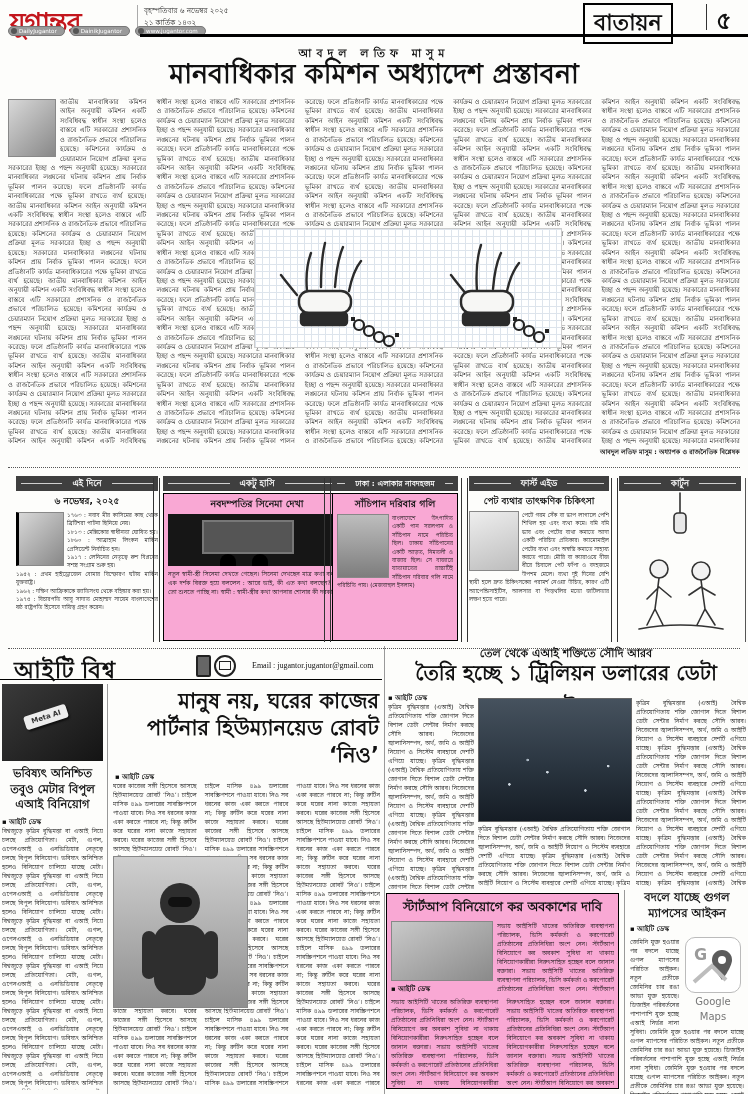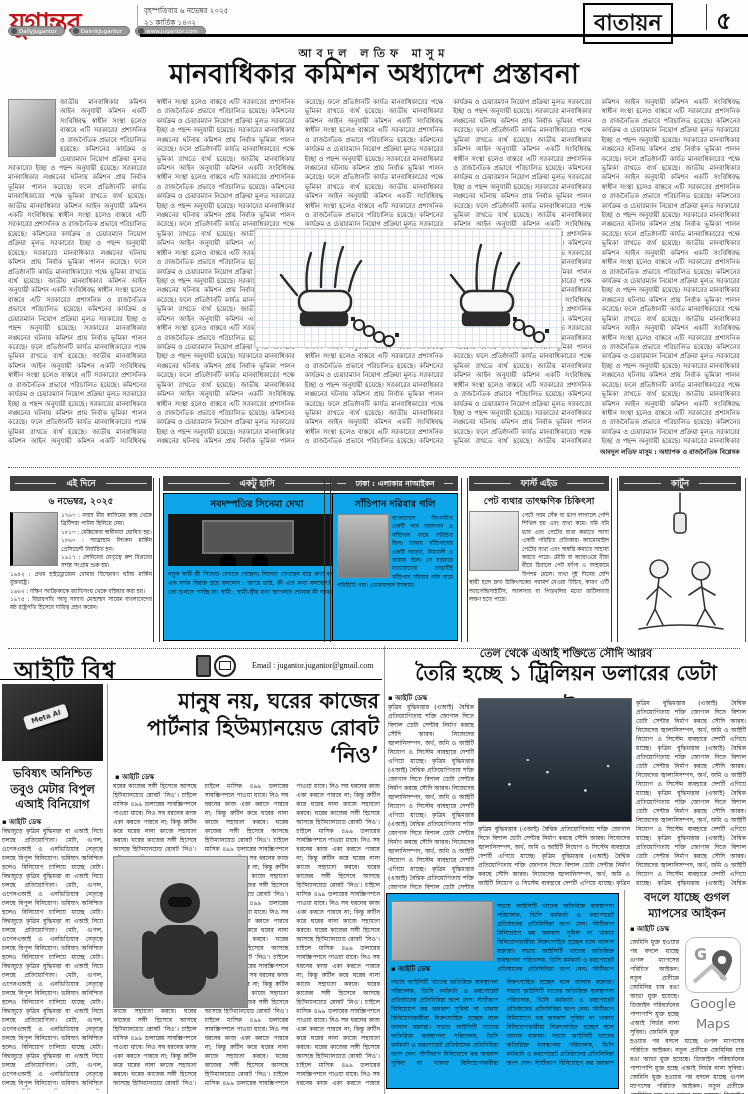--- a/index.html
+++ b/index.html
@@ -31,21 +31,21 @@
      background-size:7px 7px;}
   .credit{font-size:6.3px;font-weight:bold;}
   .dotrule{border-top:1px dotted #555;}
   
   .boxhead{height:15px;background:#3f3f3f;color:#fff;font-size:8.5px;font-weight:bold;
            display:flex;align-items:center;justify-content:center;gap:5px;}
   .boxhead:before,.boxhead:after{content:"";flex:1;height:1px;background:#cfcfcf;margin:0 5px;}
   .sub{font-size:9px;font-weight:bold;margin:3px 0 2px;}
   .tiny{font-size:5.6px;line-height:1.5;}
   .dbl{width:5px;border-left:1px solid #333;border-right:1px solid #333;}
-  .bordered{border:1px solid #000;background:#0ea5e9;}
+  .bordered{border:1px solid #000;background:#f9a8d4;}
   
   .it-title{font-size:23px;font-weight:800;letter-spacing:1px;font-family:Liberation Serif, serif;}
   .byline{font-size:6.8px;font-weight:bold;}
   .fill{font-size:6px;line-height:1.5;}
   .h2m{font-size:21px;font-weight:800;line-height:1.28;text-align:right;}
   .h2s{font-size:11.5px;font-weight:800;line-height:1.35;}
   .vrule{width:1px;background:#999;}
   .key{background:#ececec;border-radius:3px;color:#333;font-size:7px;font-weight:bold;
        padding:3px 7px;transform:rotate(-18deg);box-shadow:1px 2px 2px rgba(0,0,0,.6);}
   .gicon{width:54px;height:54px;background:#fff;border:1px solid #bbb;border-radius:10px;position:relative;}
@@ -111,21 +111,21 @@
         <rect x="140" y="104" width="4" height="4"></rect>
       <rect x="258" y="88" width="4" height="4"></rect>
         <rect x="290" y="100" width="4" height="4"></rect>
     </g>
   </svg>
 </div>
 
 <div class="abs credit" style="left:600px;top:447px;width:142px;">আবদুল লতিফ মাসুম : অধ্যাপক ও রাজনৈতিক বিশ্লেষক</div>
 <div class="abs dotrule" style="left:8px;top:467px;width:732px;"></div>
 
-<div class="abs" style="left:10px;top:476px;width:142px;">
+<div class="abs" style="left:16px;top:476px;width:142px;">
   <div class="boxhead">
       <span>এই দিনে</span>
     </div>
   <div class="sub c">৬ নভেম্বর, ২০২৫</div>
   <div class="tiny just" style="height:138px;">
     <span class="photo" style="float:left;width:44px;height:52px;margin:1px 3px 2px 0;border-left:3px solid #000;"></span>
     <div>১৭৬৩ : নবাব মীর কাসিমের কাছ থেকে ব্রিটিশরা পাটনা ছিনিয়ে নেয়।</div>
     <div>১৮১৩ : মেক্সিকোর স্বাধীনতা ঘোষিত হয়।</div>
     <div>১৮৬০ : আব্রাহাম লিংকন মার্কিন প্রেসিডেন্ট নির্বাচিত হন।</div>
     <div>১৯১৭ : লেনিনের নেতৃত্বে রুশ বিপ্লবের সশস্ত্র সংগ্রাম শুরু হয়।</div>
@@ -147,21 +147,21 @@
       <div style="position:absolute;left:52px;bottom:0;width:16px;height:12px;border-radius:8px 8px 0 0;background:#000;"></div>
       <div style="position:absolute;left:84px;bottom:0;width:16px;height:12px;border-radius:8px 8px 0 0;background:#000;"></div>
     </div>
     <div class="just" style="font-size:6px;line-height:1.5;margin-top:3px;height:62px;">নতুন স্বামী-স্ত্রী সিনেমা দেখতে গেছেন। সিনেমা দেখছেন মাত্র কথা বলছেন। এক দর্শক বিরক্ত হয়ে বললেন : আরে ভাই, কী এত কথা বলছেন? কিছুই তো শুনতে পাচ্ছি না। স্বামী : স্বামী-স্ত্রীর কথা আপনার শোনার কী দরকার?</div>
   </div>
 </div>
 <div class="abs dbl" style="left:324px;top:478px;height:164px;"></div>
 
 <div class="abs" style="left:332px;top:476px;width:126px;">
   <div class="boxhead" style="font-size:7.5px;">
-      <span>ঢাকা : এলাকার নাআইকন</span>
+      <span>ঢাকা : এলাকার নাবদহজম</span>
     </div>
   <div class="bordered" style="margin-top:2px;padding:3px 4px;height:140px;">
     <div class="sub c" style="font-size:9.5px;margin-top:0;">সাঁচিপান দরিবার গলি</div>
     <div class="tiny just" style="height:118px;">
       <span class="photo" style="float:left;width:50px;height:62px;margin:0 3px 2px 0;background:linear-gradient(180deg,#bdbdbd,#7d7d7d);"></span>
       <span>বাংলাদেশে উৎপাদিত একটি পান সরলপান ও সাঁচিপান নামে পরিচিত ছিল। ঢাকায় সাঁচিপানের একটি আড়ত, নিমতলী ও বাজার ছিল। সে বাজারে যাতায়াতের রাস্তাটিই সাঁচিপান দরিবার গলি নামে পরিচিতি পায়। (মেজবাহুল ইসলাম)</span>
     </div>
   </div>
 </div>
 <div class="abs dbl" style="left:461px;top:478px;height:164px;"></div>
@@ -243,20 +243,21 @@
   <span>আইটি ডেস্ক</span>
 </div>
 <div class="abs fill just" style="left:388px;top:702px;width:86px;height:188px;">কৃত্রিম বুদ্ধিমত্তার (এআই) বৈশ্বিক প্রতিযোগিতায় শক্তি জোগান দিতে বিশাল ডেটা সেন্টার নির্মাণ করছে সৌদি আরব। নিজেদের জ্বালানিসম্পদ, অর্থ, জমি ও আইটি নিয়োগ ও সিস্টেম ব্যবহারে দেশটি এগিয়ে যাচ্ছে। কৃত্রিম বুদ্ধিমত্তার (এআই) বৈশ্বিক প্রতিযোগিতায় শক্তি জোগান দিতে বিশাল ডেটা সেন্টার নির্মাণ করছে সৌদি আরব। নিজেদের জ্বালানিসম্পদ, অর্থ, জমি ও আইটি নিয়োগ ও সিস্টেম ব্যবহারে দেশটি এগিয়ে যাচ্ছে। কৃত্রিম বুদ্ধিমত্তার (এআই) বৈশ্বিক প্রতিযোগিতায় শক্তি জোগান দিতে বিশাল ডেটা সেন্টার নির্মাণ করছে সৌদি আরব। নিজেদের জ্বালানিসম্পদ, অর্থ, জমি ও আইটি নিয়োগ ও সিস্টেম ব্যবহারে দেশটি এগিয়ে যাচ্ছে। কৃত্রিম বুদ্ধিমত্তার (এআই) বৈশ্বিক প্রতিযোগিতায় শক্তি জোগান দিতে বিশাল ডেটা সেন্টার নির্মাণ করছে সৌদি আরব। নিজেদের জ্বালানিসম্পদ, অর্থ, জমি ও আইটি নিয়োগ ও সিস্টেম ব্যবহারে দেশটি এগিয়ে যাচ্ছে। কৃত্রিম বুদ্ধিমত্তার (এআই) বৈশ্বিক প্রতিযোগিতায় শক্তি জোগান দিতে বিশাল ডেটা সেন্টার নির্মাণ করছে সৌদি আরব। নিজেদের জ্বালানিসম্পদ, অর্থ, জমি ও আইটি নিয়োগ ও সিস্টেম ব্যবহারে দেশটি এগিয়ে যাচ্ছে। কৃত্রিম বুদ্ধিমত্তার (এআই) বৈশ্বিক প্রতিযোগিতায় শক্তি জোগান দিতে বিশাল ডেটা সেন্টার নির্মাণ করছে সৌদি আরব। নিজেদের জ্বালানিসম্পদ, অর্থ, জমি ও আইটি নিয়োগ ও সিস্টেম ব্যবহারে দেশটি এগিয়ে যাচ্ছে। </div>
 <div class="abs" style="left:478px;top:698px;width:152px;height:122px;border:1px solid #666;
      background:linear-gradient(180deg,#46525e 0%,#2a3540 55%,#151c24 100%);
      background-image:radial-gradient(circle at 20% 70%,#cfd8e0 1px,transparent 1.6px),radial-gradient(circle at 45% 60%,#cfd8e0 1px,transparent 1.6px),radial-gradient(circle at 70% 75%,#cfd8e0 1px,transparent 1.6px),radial-gradient(circle at 85% 55%,#cfd8e0 1px,transparent 1.6px),radial-gradient(circle at 32% 50%,#aab6c2 1px,transparent 1.6px),linear-gradient(180deg,#46525e 0%,#2a3540 55%,#151c24 100%);"></div>
 <div class="abs fill just" style="left:636px;top:698px;width:110px;height:188px;">কৃত্রিম বুদ্ধিমত্তার (এআই) বৈশ্বিক প্রতিযোগিতায় শক্তি জোগান দিতে বিশাল ডেটা সেন্টার নির্মাণ করছে সৌদি আরব। নিজেদের জ্বালানিসম্পদ, অর্থ, জমি ও আইটি নিয়োগ ও সিস্টেম ব্যবহারে দেশটি এগিয়ে যাচ্ছে। কৃত্রিম বুদ্ধিমত্তার (এআই) বৈশ্বিক প্রতিযোগিতায় শক্তি জোগান দিতে বিশাল ডেটা সেন্টার নির্মাণ করছে সৌদি আরব। নিজেদের জ্বালানিসম্পদ, অর্থ, জমি ও আইটি নিয়োগ ও সিস্টেম ব্যবহারে দেশটি এগিয়ে যাচ্ছে। কৃত্রিম বুদ্ধিমত্তার (এআই) বৈশ্বিক প্রতিযোগিতায় শক্তি জোগান দিতে বিশাল ডেটা সেন্টার নির্মাণ করছে সৌদি আরব। নিজেদের জ্বালানিসম্পদ, অর্থ, জমি ও আইটি নিয়োগ ও সিস্টেম ব্যবহারে দেশটি এগিয়ে যাচ্ছে। কৃত্রিম বুদ্ধিমত্তার (এআই) বৈশ্বিক প্রতিযোগিতায় শক্তি জোগান দিতে বিশাল ডেটা সেন্টার নির্মাণ করছে সৌদি আরব। নিজেদের জ্বালানিসম্পদ, অর্থ, জমি ও আইটি নিয়োগ ও সিস্টেম ব্যবহারে দেশটি এগিয়ে যাচ্ছে। কৃত্রিম বুদ্ধিমত্তার (এআই) বৈশ্বিক প্রতিযোগিতায় শক্তি জোগান দিতে বিশাল ডেটা সেন্টার নির্মাণ করছে সৌদি আরব। নিজেদের জ্বালানিসম্পদ, অর্থ, জমি ও আইটি নিয়োগ ও সিস্টেম ব্যবহারে দেশটি এগিয়ে যাচ্ছে। কৃত্রিম বুদ্ধিমত্তার (এআই) বৈশ্বিক প্রতিযোগিতায় শক্তি জোগান দিতে বিশাল ডেটা সেন্টার নির্মাণ করছে সৌদি আরব। নিজেদের জ্বালানিসম্পদ, অর্থ, জমি ও আইটি নিয়োগ ও সিস্টেম ব্যবহারে দেশটি এগিয়ে যাচ্ছে। কৃত্রিম বুদ্ধিমত্তার (এআই) বৈশ্বিক প্রতিযোগিতায় শক্তি জোগান দিতে বিশাল ডেটা সেন্টার নির্মাণ করছে সৌদি আরব। নিজেদের জ্বালানিসম্পদ, অর্থ, জমি ও আইটি নিয়োগ ও সিস্টেম ব্যবহারে দেশটি এগিয়ে যাচ্ছে। </div>
 <div class="abs fill just" style="left:478px;top:824px;width:152px;height:64px;">কৃত্রিম বুদ্ধিমত্তার (এআই) বৈশ্বিক প্রতিযোগিতায় শক্তি জোগান দিতে বিশাল ডেটা সেন্টার নির্মাণ করছে সৌদি আরব। নিজেদের জ্বালানিসম্পদ, অর্থ, জমি ও আইটি নিয়োগ ও সিস্টেম ব্যবহারে দেশটি এগিয়ে যাচ্ছে। কৃত্রিম বুদ্ধিমত্তার (এআই) বৈশ্বিক প্রতিযোগিতায় শক্তি জোগান দিতে বিশাল ডেটা সেন্টার নির্মাণ করছে সৌদি আরব। নিজেদের জ্বালানিসম্পদ, অর্থ, জমি ও আইটি নিয়োগ ও সিস্টেম ব্যবহারে দেশটি এগিয়ে যাচ্ছে। কৃত্রিম বুদ্ধিমত্তার (এআই) বৈশ্বিক প্রতিযোগিতায় শক্তি জোগান দিতে বিশাল ডেটা সেন্টার নির্মাণ করছে সৌদি আরব। নিজেদের জ্বালানিসম্পদ, অর্থ, জমি ও আইটি নিয়োগ ও সিস্টেম ব্যবহারে দেশটি এগিয়ে যাচ্ছে। কৃত্রিম বুদ্ধিমত্তার (এআই) বৈশ্বিক প্রতিযোগিতায় শক্তি জোগান দিতে বিশাল ডেটা সেন্টার নির্মাণ করছে সৌদি আরব। নিজেদের জ্বালানিসম্পদ, অর্থ, জমি ও আইটি নিয়োগ ও সিস্টেম ব্যবহারে দেশটি এগিয়ে যাচ্ছে। </div>
 
 <div class="abs bordered" style="left:386px;top:893px;width:233px;height:196px;padding:4px;box-sizing:border-box;">
+  <div class="c" style="font-size:12.5px;font-weight:800;">স্টার্টআপ বিনিয়োগে কর অবকাশের দাবি</div>
   <div style="display:flex;gap:4px;margin-top:3px;">
     <div>
       <div class="photo" style="width:100px;height:58px;background:linear-gradient(150deg,#c9c9c9,#8a8a8a);"></div>
       <div class="byline" style="margin-top:2px;">
         <span>▪</span>
         <span>আইটি ডেস্ক</span>
       </div>
     </div>
     <div class="fill just" style="flex:1;height:70px;">সভায় আইসিটি খাতের অতিরিক্ত ব্যবস্থাপনা পরিচালক, ভিসি কর্মকর্তা ও করপোরেট প্রতিষ্ঠানের প্রতিনিধিরা অংশ নেন। স্টার্টআপ বিনিয়োগে কর অবকাশ সুবিধা না থাকায় বিনিয়োগকারীরা নিরুৎসাহিত হচ্ছেন বলে জানান বক্তারা। সভায় আইসিটি খাতের অতিরিক্ত ব্যবস্থাপনা পরিচালক, ভিসি কর্মকর্তা ও করপোরেট প্রতিষ্ঠানের প্রতিনিধিরা অংশ নেন। স্টার্টআপ বিনিয়োগে কর অবকাশ সুবিধা না থাকায় বিনিয়োগকারীরা নিরুৎসাহিত হচ্ছেন বলে জানান বক্তারা। সভায় আইসিটি খাতের অতিরিক্ত ব্যবস্থাপনা পরিচালক, ভিসি কর্মকর্তা ও করপোরেট প্রতিষ্ঠানের প্রতিনিধিরা অংশ নেন। স্টার্টআপ বিনিয়োগে কর অবকাশ সুবিধা না থাকায় বিনিয়োগকারীরা নিরুৎসাহিত হচ্ছেন বলে জানান বক্তারা। </div>
   </div>
@@ -272,17 +273,17 @@
   <div class="fill just" style="margin-top:2px;height:164px;">
     <span style="float:right;width:62px;margin:0 0 2px 3px;text-align:center;">
       <span class="gicon" style="display:inline-block;">
         <svg width="54" height="54" viewBox="0 0 54 54">
           <text x="8" y="22" font-size="16" font-weight="bold" fill="#9a9a9a" font-family="DejaVu Sans">G</text>
           <path d="M36 12 c-6 0 -10 4.5 -10 10 c0 7 10 20 10 20 s10 -13 10 -20 c0 -5.5 -4 -10 -10 -10 z" fill="#5b5b5b"></path>
           <circle cx="36" cy="22" r="4" fill="#fff"></circle>
           <path d="M8 44 L26 28 L40 42" stroke="#bdbdbd" stroke-width="4" fill="none"></path>
         </svg>
       </span>
-      <span style="display:block;font-size:13px;color:#777;">Google Maps</span>
+      <span style="display:block;font-size:10px;color:#777;">Google Maps</span>
     </span>
     <span>জেমিনি যুক্ত হওয়ার পর বদলে যাচ্ছে গুগল ম্যাপসের পরিচিত আইকন। নতুন প্রতীকে জেমিনির চার রঙা আভা যুক্ত হয়েছে। ডিজাইন পরিবর্তনের পাশাপাশি যুক্ত হচ্ছে এআই নির্ভর নানা সুবিধা। জেমিনি যুক্ত হওয়ার পর বদলে যাচ্ছে গুগল ম্যাপসের পরিচিত আইকন। নতুন প্রতীকে জেমিনির চার রঙা আভা যুক্ত হয়েছে। ডিজাইন পরিবর্তনের পাশাপাশি যুক্ত হচ্ছে এআই নির্ভর নানা সুবিধা। জেমিনি যুক্ত হওয়ার পর বদলে যাচ্ছে গুগল ম্যাপসের পরিচিত আইকন। নতুন প্রতীকে জেমিনির চার রঙা আভা যুক্ত হয়েছে। ডিজাইন পরিবর্তনের পাশাপাশি যুক্ত হচ্ছে এআই নির্ভর নানা সুবিধা। জেমিনি যুক্ত হওয়ার পর বদলে যাচ্ছে গুগল ম্যাপসের পরিচিত আইকন। নতুন প্রতীকে জেমিনির চার রঙা আভা যুক্ত হয়েছে। ডিজাইন পরিবর্তনের পাশাপাশি যুক্ত হচ্ছে এআই নির্ভর নানা সুবিধা। জেমিনি যুক্ত হওয়ার পর বদলে যাচ্ছে গুগল ম্যাপসের পরিচিত আইকন। নতুন প্রতীকে জেমিনির চার রঙা আভা যুক্ত হয়েছে। ডিজাইন পরিবর্তনের পাশাপাশি যুক্ত হচ্ছে এআই নির্ভর নানা সুবিধা। জেমিনি যুক্ত হওয়ার পর বদলে যাচ্ছে গুগল ম্যাপসের পরিচিত আইকন। নতুন প্রতীকে জেমিনির চার রঙা আভা যুক্ত হয়েছে। ডিজাইন পরিবর্তনের পাশাপাশি যুক্ত হচ্ছে এআই নির্ভর নানা সুবিধা। </span>
   </div>
 </div>
 
 </body></html>

